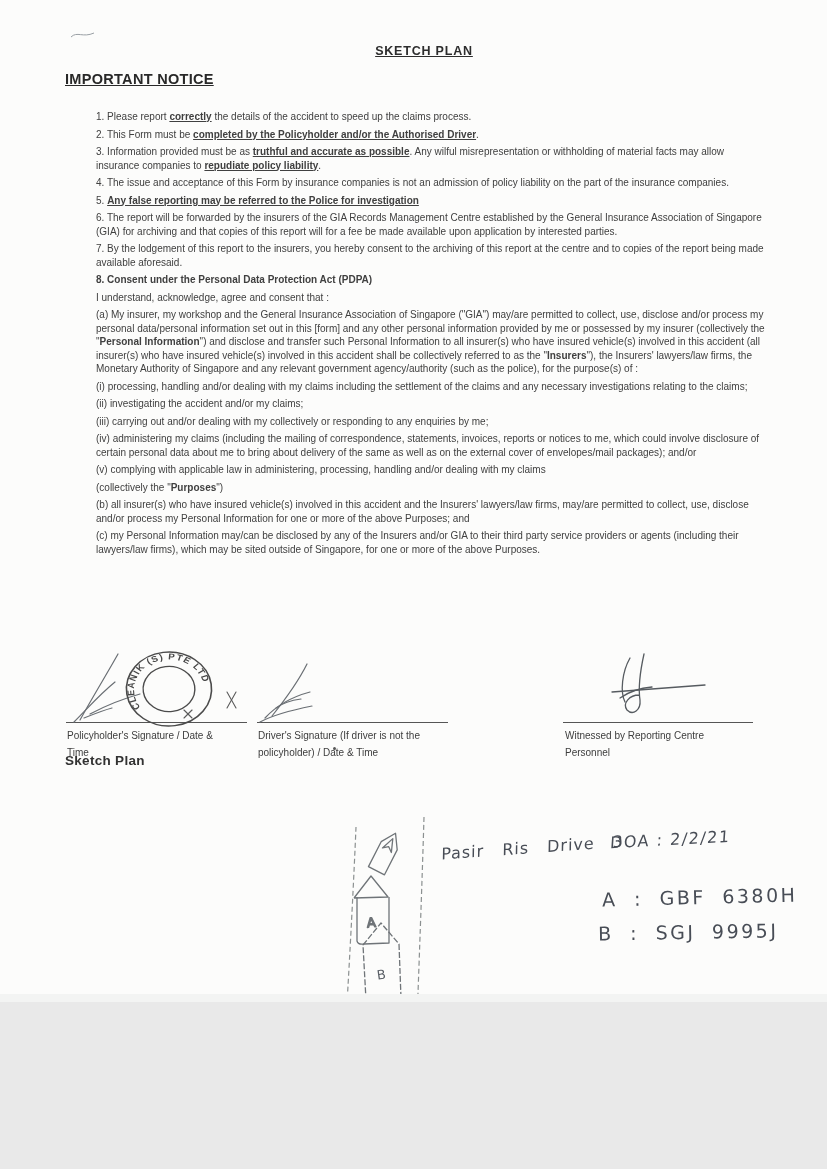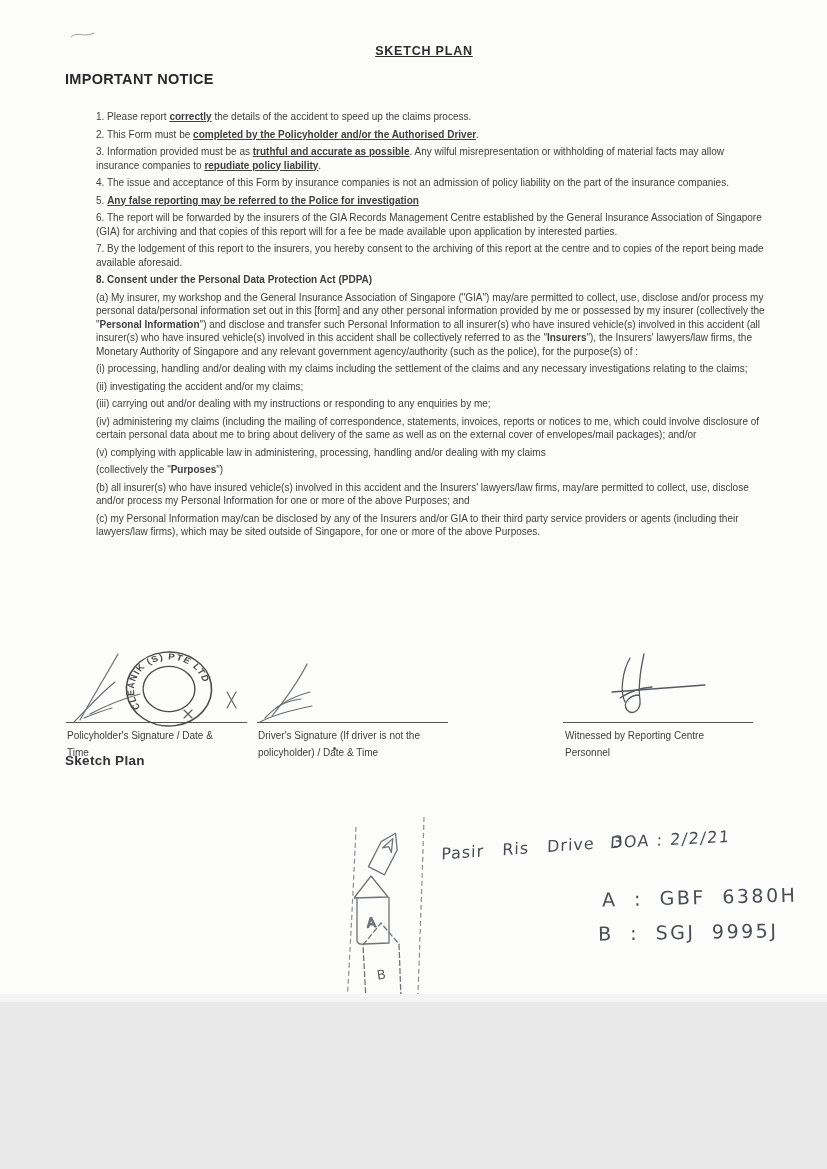--- a/index.html
+++ b/index.html
@@ -8,21 +8,21 @@
     background:#fcfcfb;overflow:hidden;
     font-family:"Liberation Sans",sans-serif;color:#3f3f3f;
   }
   .doc-title{position:absolute;top:41px;left:24px;width:800px;text-align:center;}
   .doc-title span{
     font-size:12.5px;font-weight:bold;text-decoration:underline;
     letter-spacing:.8px;color:#2d2d2d;
   }
   .notice-heading{
     position:absolute;top:71px;left:65px;
-    font-size:14.5px;font-weight:bold;
+    font-size:14.5px;font-weight:bold;text-decoration:underline;
     letter-spacing:.3px;color:#282828;
   }
   #notice-list{
     position:absolute;top:110px;left:66px;width:700px;
     font-size:10px;line-height:13.5px;color:#404040;
   }
   .notice-item{margin-bottom:4px;margin-left:30px;}
   .seg-b{font-weight:bold;}
   .seg-u{text-decoration:underline;}
   .sig-line{position:absolute;height:0;border-top:1.5px solid #555;}
@@ -75,24 +75,25 @@
 
   <div id="notice-list">
       <div class="notice-item"><span>1. Please report </span><span class="seg-b seg-u">correctly</span><span> the details of the accident to speed up the claims process.</span></div>
       <div class="notice-item"><span>2. This Form must be </span><span class="seg-b seg-u">completed by the Policyholder and/or the Authorised Driver</span><span>.</span></div>
       <div class="notice-item"><span>3. Information provided must be as </span><span class="seg-b seg-u">truthful and accurate as possible</span><span>. Any wilful misrepresentation or withholding of material facts may allow insurance companies to </span><span class="seg-b seg-u">repudiate policy liability</span><span>.</span></div>
       <div class="notice-item"><span>4. The issue and acceptance of this Form by insurance companies is not an admission of policy liability on the part of the insurance companies.</span></div>
       <div class="notice-item"><span>5. </span><span class="seg-b seg-u">Any false reporting may be referred to the Police for investigation</span></div>
       <div class="notice-item"><span>6. The report will be forwarded by the insurers of the GIA Records Management Centre established by the General Insurance Association of Singapore (GIA) for archiving and that copies of this report will for a fee be made available upon application by interested parties.</span></div>
       <div class="notice-item"><span>7. By the lodgement of this report to the insurers, you hereby consent to the archiving of this report at the centre and to copies of the report being made available aforesaid.</span></div>
       <div class="notice-item"><span class="seg-b">8. Consent under the Personal Data Protection Act (PDPA)</span></div>
+      <div class="notice-item"><span>I understand, acknowledge, agree and consent that :</span></div>
       <div class="notice-item"><span>(a) My insurer, my workshop and the General Insurance Association of Singapore ("GIA") may/are permitted to collect, use, disclose and/or process my personal data/personal information set out in this [form] and any other personal information provided by me or possessed by my insurer (collectively the "</span><span class="seg-b">Personal Information</span><span>") and disclose and transfer such Personal Information to all insurer(s) who have insured vehicle(s) involved in this accident (all insurer(s) who have insured vehicle(s) involved in this accident shall be collectively referred to as the "</span><span class="seg-b">Insurers</span><span>"), the Insurers' lawyers/law firms, the Monetary Authority of Singapore and any relevant government agency/authority (such as the police), for the purpose(s) of :</span></div>
       <div class="notice-item"><span>(i) processing, handling and/or dealing with my claims including the settlement of the claims and any necessary investigations relating to the claims;</span></div>
       <div class="notice-item"><span>(ii) investigating the accident and/or my claims;</span></div>
-      <div class="notice-item"><span>(iii) carrying out and/or dealing with my instructions or responding to any enquiries by me;</span></div>
+      <div class="notice-item"><span>(iii) carrying out and/or dealing with my collectively or responding to any enquiries by me;</span></div>
       <div class="notice-item"><span>(iv) administering my claims (including the mailing of correspondence, statements, invoices, reports or notices to me, which could involve disclosure of certain personal data about me to bring about delivery of the same as well as on the external cover of envelopes/mail packages); and/or</span></div>
       <div class="notice-item"><span>(v) complying with applicable law in administering, processing, handling and/or dealing with my claims</span></div>
       <div class="notice-item"><span>(collectively the "</span><span class="seg-b">Purposes</span><span>")</span></div>
       <div class="notice-item"><span>(b) all insurer(s) who have insured vehicle(s) involved in this accident and the Insurers' lawyers/law firms, may/are permitted to collect, use, disclose and/or process my Personal Information for one or more of the above Purposes; and</span></div>
       <div class="notice-item"><span>(c) my Personal Information may/can be disclosed by any of the Insurers and/or GIA to their third party service providers or agents (including their lawyers/law firms), which may be sited outside of Singapore, for one or more of the above Purposes.</span></div>
     </div>
 
   <div class="sig-line" id="sig-line-1"></div>
   <div class="sig-line" id="sig-line-2"></div>
   <div class="sig-line" id="sig-line-3"></div>

